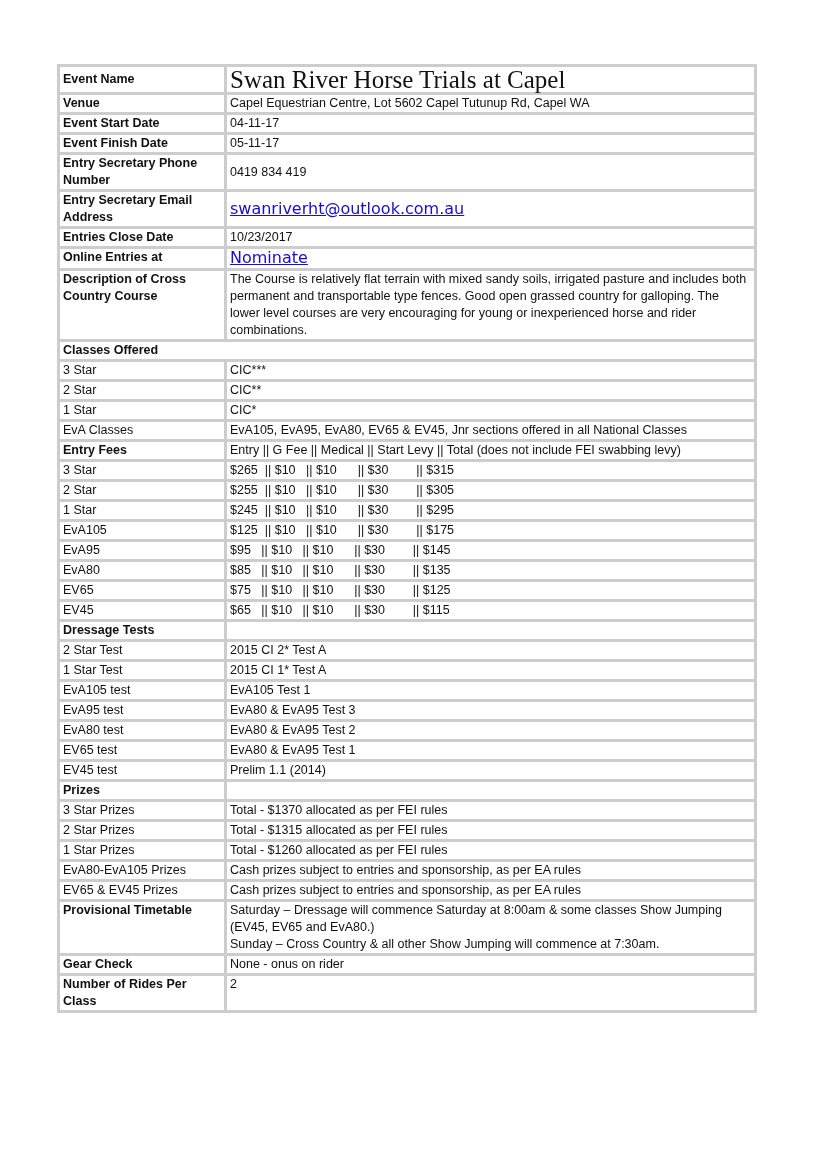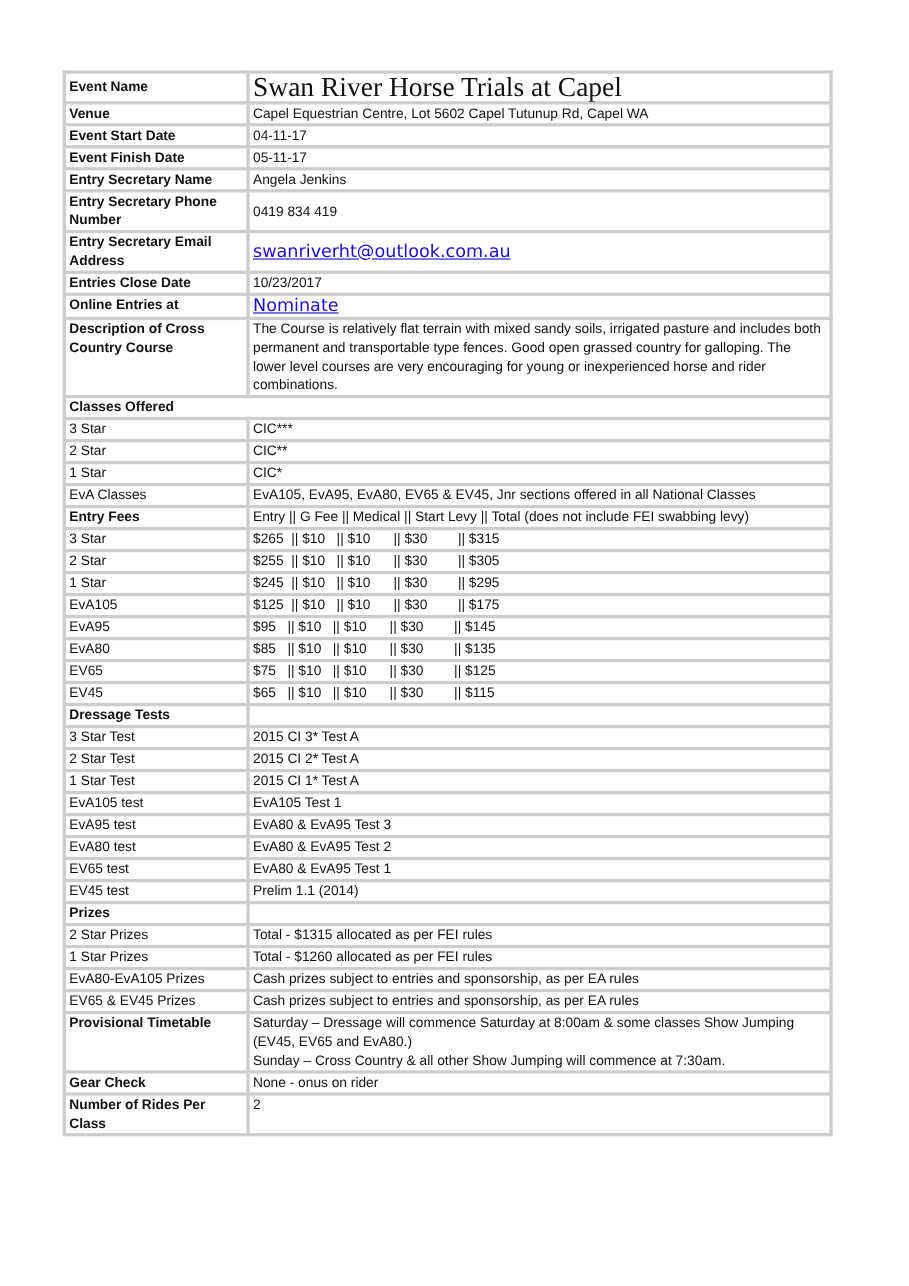--- a/index.html
+++ b/index.html
@@ -50,24 +50,20 @@
       <td>Capel Equestrian Centre, Lot 5602 Capel Tutunup Rd, Capel WA</td>
     </tr>
     <tr class="r">
       <td class="lbl-b">Event Start Date</td>
       <td>04-11-17</td>
     </tr>
     <tr class="r">
       <td class="lbl-b">Event Finish Date</td>
       <td>05-11-17</td>
     </tr>
-    <tr class="r">
-      <td class="lbl-b">Entry Secretary Name</td>
-      <td>Angela Jenkins</td>
-    </tr>
     <tr class="r2">
       <td class="lbl-b">Entry Secretary Phone Number</td>
       <td class="mid">0419 834 419</td>
     </tr>
     <tr class="r2">
       <td class="lbl-b">Entry Secretary Email Address</td>
       <td class="mid"><a class="link" href="#">swanriverht@outlook.com.au</a></td>
     </tr>
     <tr class="r">
       <td class="lbl-b">Entries Close Date</td>
@@ -142,24 +138,20 @@
       </tr>
     </tbody>
   <tbody>
     <tr class="r">
       <td class="lbl-b">Dressage Tests</td>
       <td></td>
     </tr>
   </tbody>
   <tbody id="dressage-body">
       <tr class="r">
-        <td>3 Star Test</td>
-        <td>2015 CI 3* Test A</td>
-      </tr>
-      <tr class="r">
         <td>2 Star Test</td>
         <td>2015 CI 2* Test A</td>
       </tr>
       <tr class="r">
         <td>1 Star Test</td>
         <td>2015 CI 1* Test A</td>
       </tr>
       <tr class="r">
         <td>EvA105 test</td>
         <td>EvA105 Test 1</td>
@@ -181,20 +173,24 @@
         <td>Prelim 1.1 (2014)</td>
       </tr>
     </tbody>
   <tbody>
     <tr class="r">
       <td class="lbl-b">Prizes</td>
       <td></td>
     </tr>
   </tbody>
   <tbody id="prizes-body">
+      <tr class="r">
+        <td>3 Star Prizes</td>
+        <td>Total - $1370 allocated as per FEI rules</td>
+      </tr>
       <tr class="r">
         <td>2 Star Prizes</td>
         <td>Total - $1315 allocated as per FEI rules</td>
       </tr>
       <tr class="r">
         <td>1 Star Prizes</td>
         <td>Total - $1260 allocated as per FEI rules</td>
       </tr>
       <tr class="r">
         <td>EvA80-EvA105 Prizes</td>

